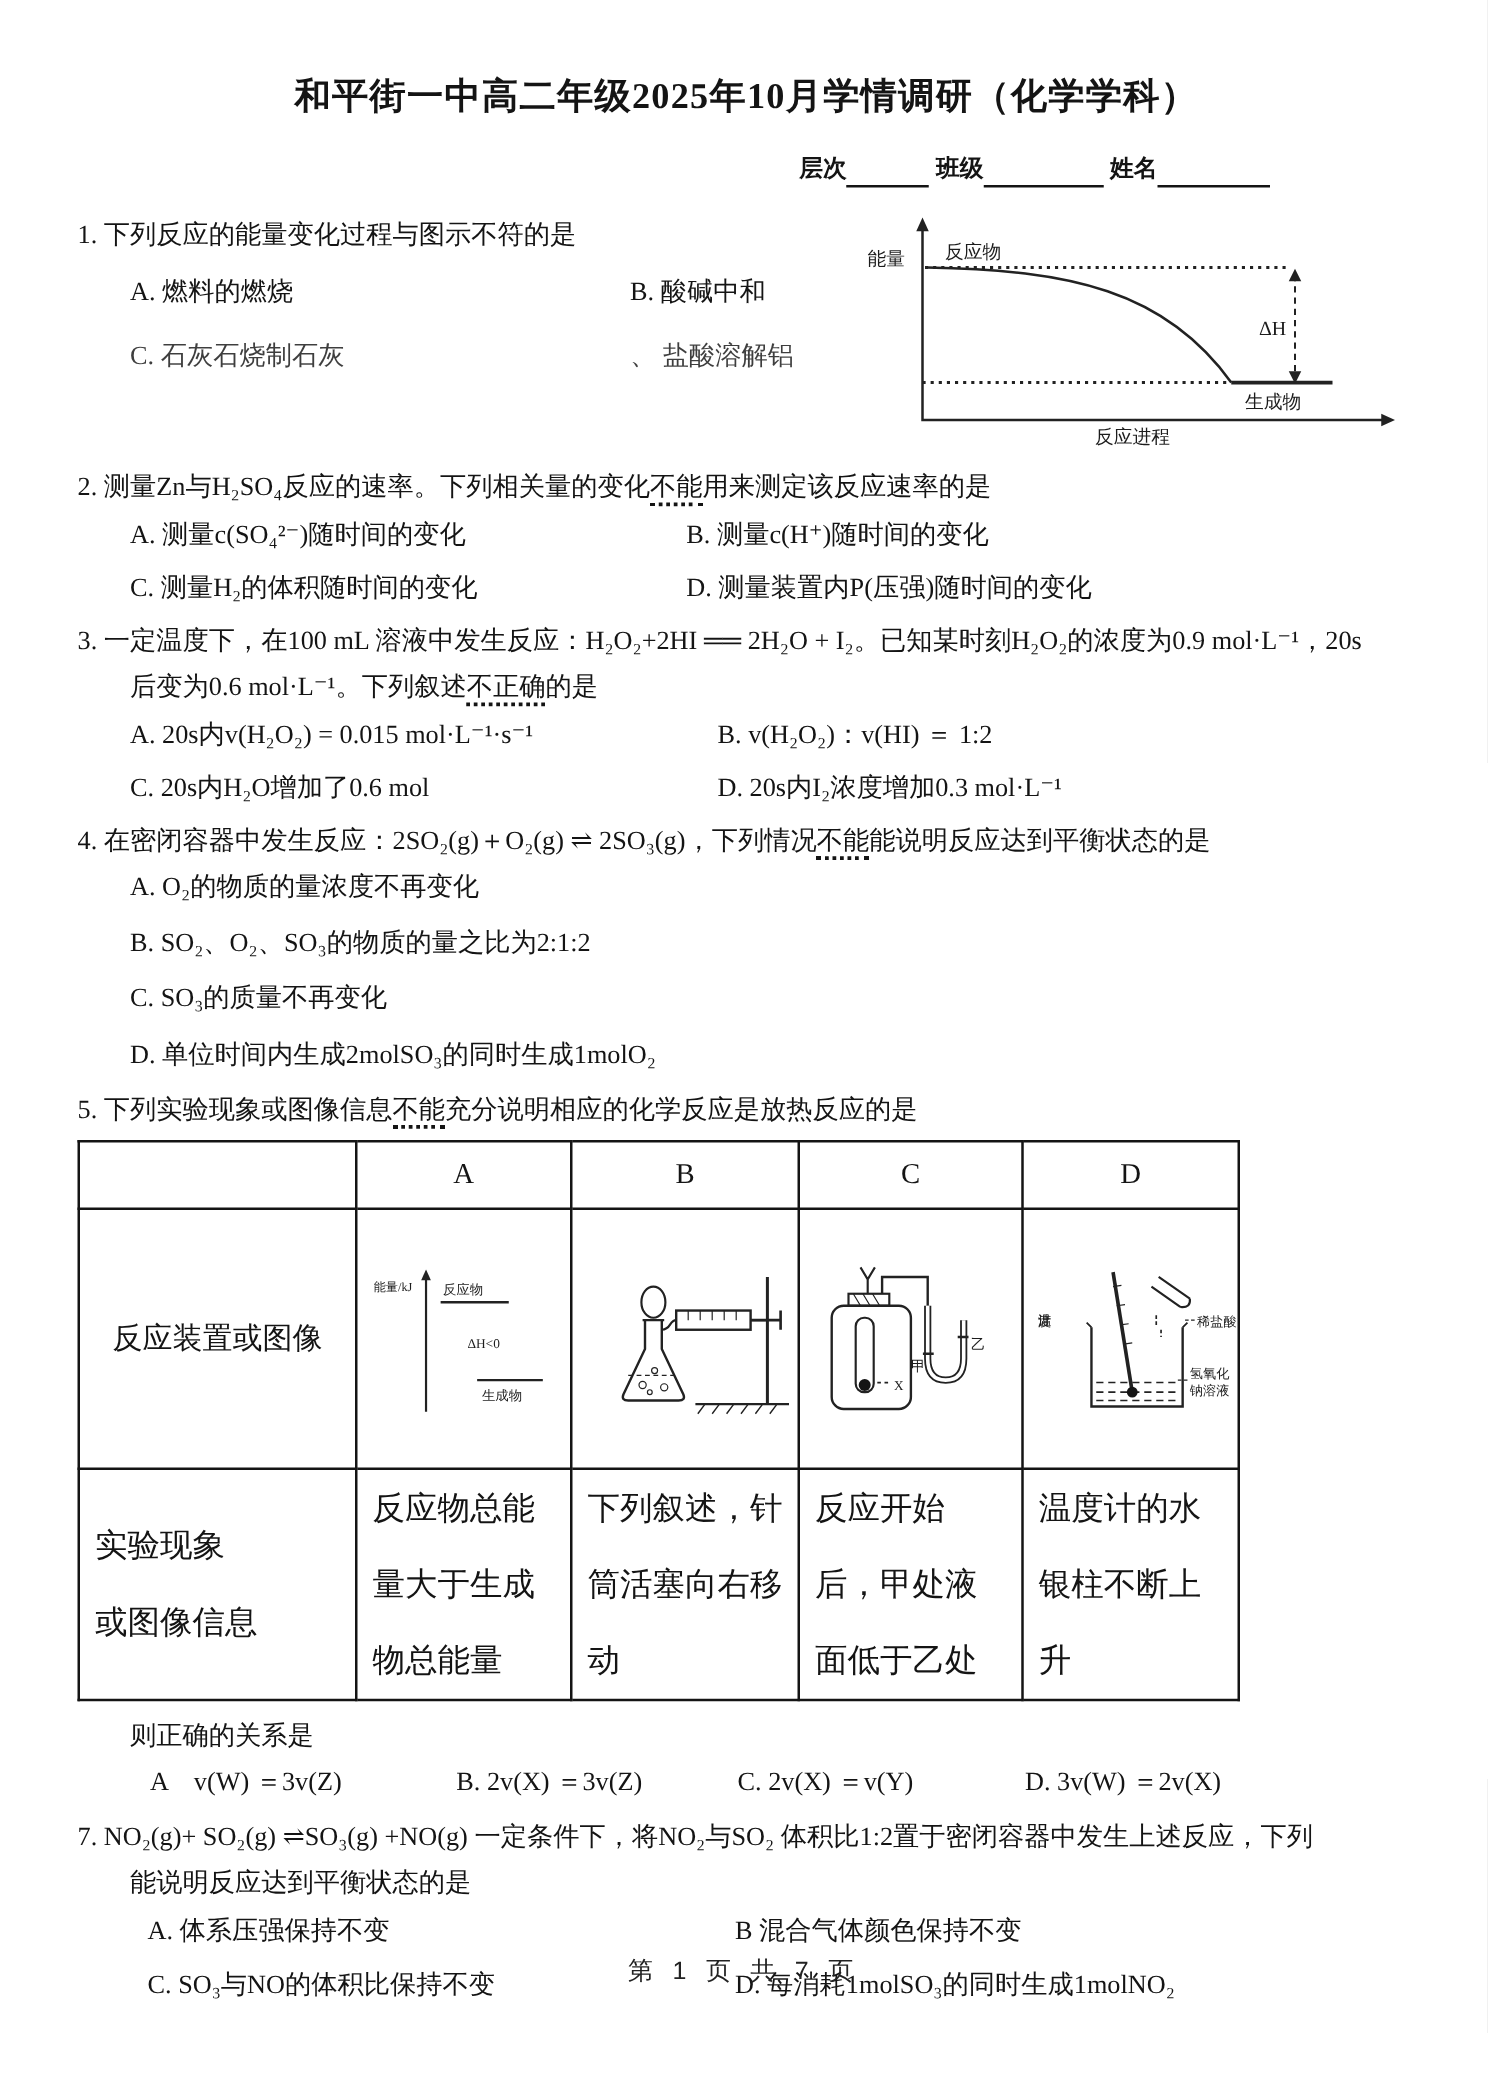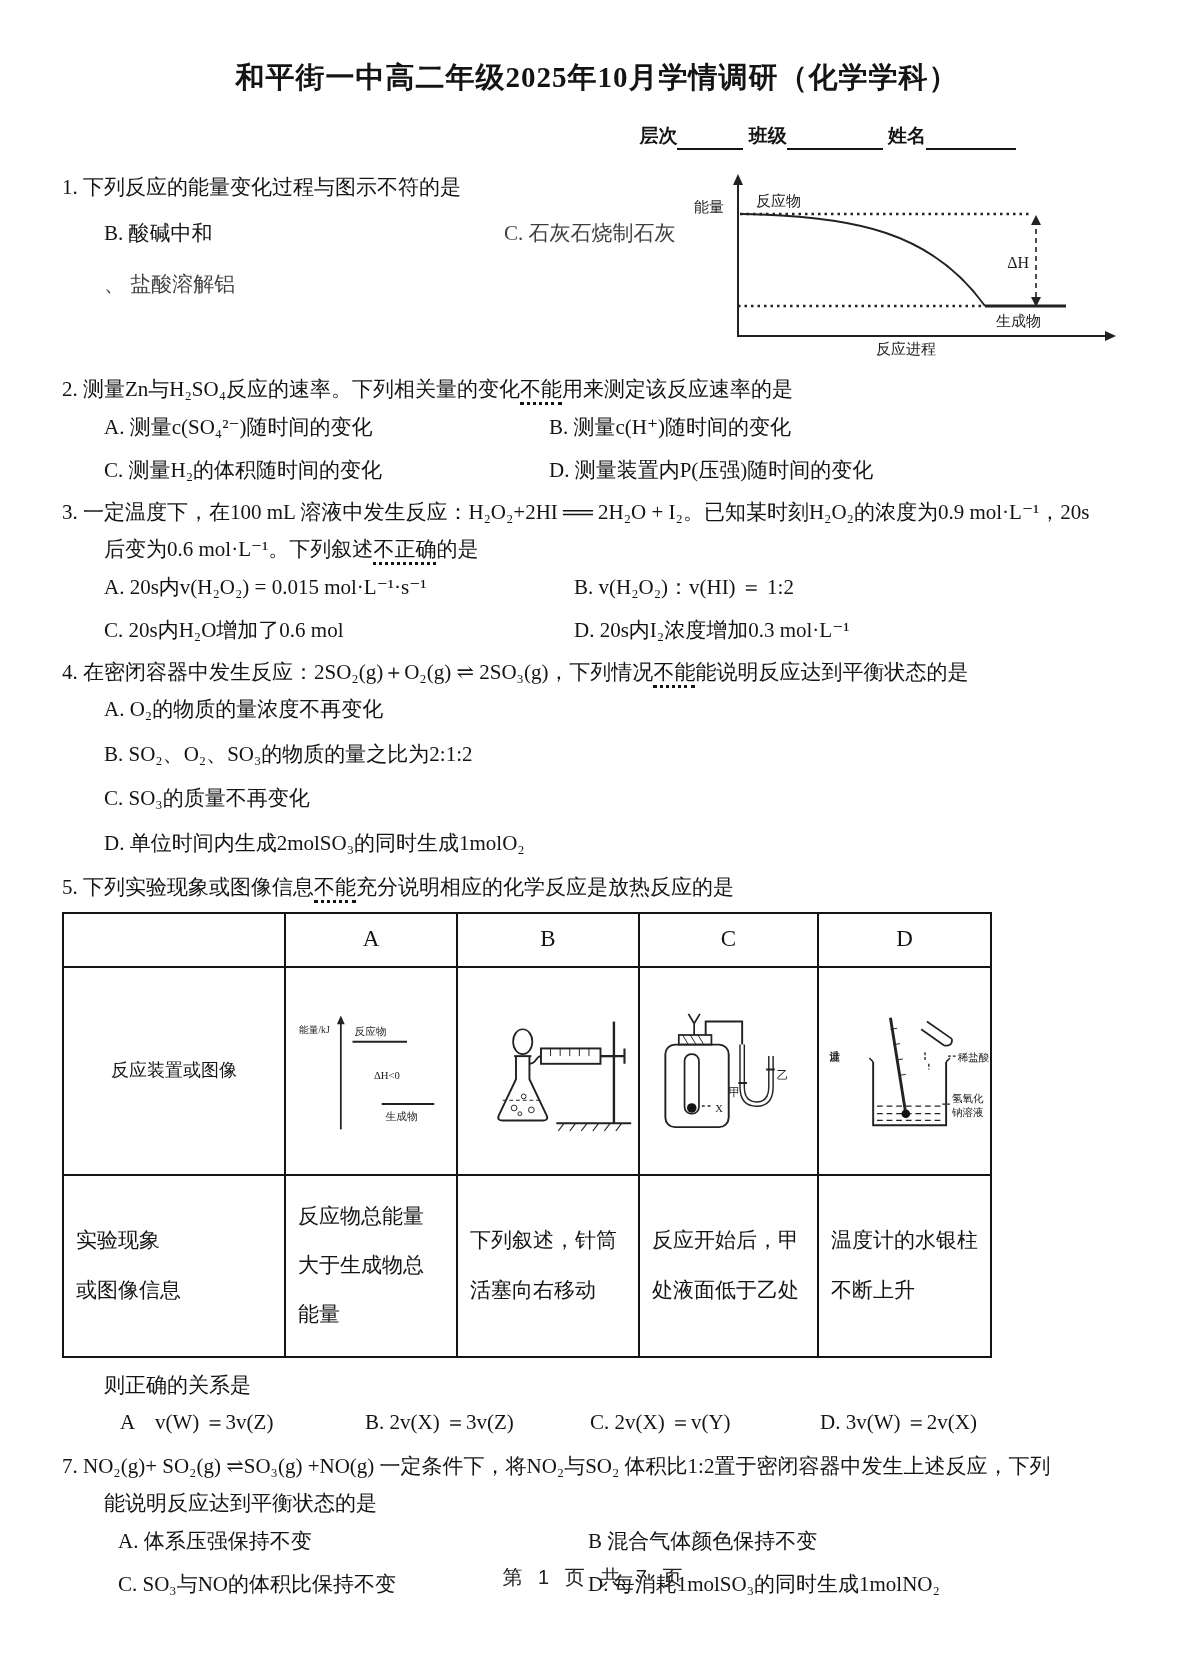--- a/index.html
+++ b/index.html
@@ -30,22 +30,22 @@
   .q1-right{width:452px;flex:0 0 452px;}
   .faded{opacity:.82;}
   svg{display:block;}
   svg text{font-family:"Liberation Serif","DejaVu Serif","DejaVu Sans",serif;fill:#1c1c1c;}
   svg .ln{stroke:#222;fill:none;}
   
   table.exp{border-collapse:collapse;table-layout:fixed;width:928px;margin:8px 0 12px 0;}
   table.exp th,table.exp td{border:2px solid #141414;padding:4px 10px;vertical-align:middle;}
   table.exp th{font-weight:normal;font-size:23px;height:44px;text-align:center;}
   tr.img-row td{height:198px;text-align:center;}
-  tr.txt-row td{height:118px;line-height:2.35;padding:16px 12px;font-size:21px;border-radius:19px;}
-  td.rowlab{font-size:18px;padding-left:14px;}
+  tr.txt-row td{height:118px;line-height:2.35;padding:0 12px;font-size:26px;border-radius:19px;}
+  td.rowlab{font-size:24px;padding-left:14px;}
   td.rowlab2{font-size:22px;line-height:2.35;padding-left:14px;}
   
   .q6-opts{display:grid;grid-template-columns:245px 225px 230px 1fr;padding-left:58px;margin:6px 0 12px 0;}
   .stem-indent{padding-left:42px;margin-bottom:6px;}
   .footer{
     position:absolute;left:0;right:0;bottom:86px;text-align:center;
     font-family:"Liberation Sans","DejaVu Sans",sans-serif;font-size:20px;letter-spacing:5px;color:#222;
   }
 </style>
 </head>
@@ -58,20 +58,21 @@
   <div class="name-line">
     <span>层次</span><span class="blank bw1"></span>
     <span>班级</span><span class="blank bw2"></span>
     <span>姓名</span><span class="blank bw3"></span>
   </div>
 
   <div class="q q1-wrap">
     <div class="q1-left">
       <div class="stem">1. 下列反应的能量变化过程与图示不符的是</div>
       <div class="q1-opts">
+        <span class="opt">A. 燃料的燃烧</span>
         <span class="opt">B. 酸碱中和</span>
         <span class="opt faded">C. 石灰石烧制石灰</span>
         <span class="opt faded">、 盐酸溶解铝</span>
       </div>
     </div>
     <div class="q1-right">
       <svg width="452" height="192" viewBox="0 0 452 192">
         <path class="ln" d="M58 14 V168 H428" stroke-width="2"></path>
         <polygon points="58,6 53,17 63,17" fill="#222"></polygon>
         <polygon points="436,168 425,163 425,173" fill="#222"></polygon>

